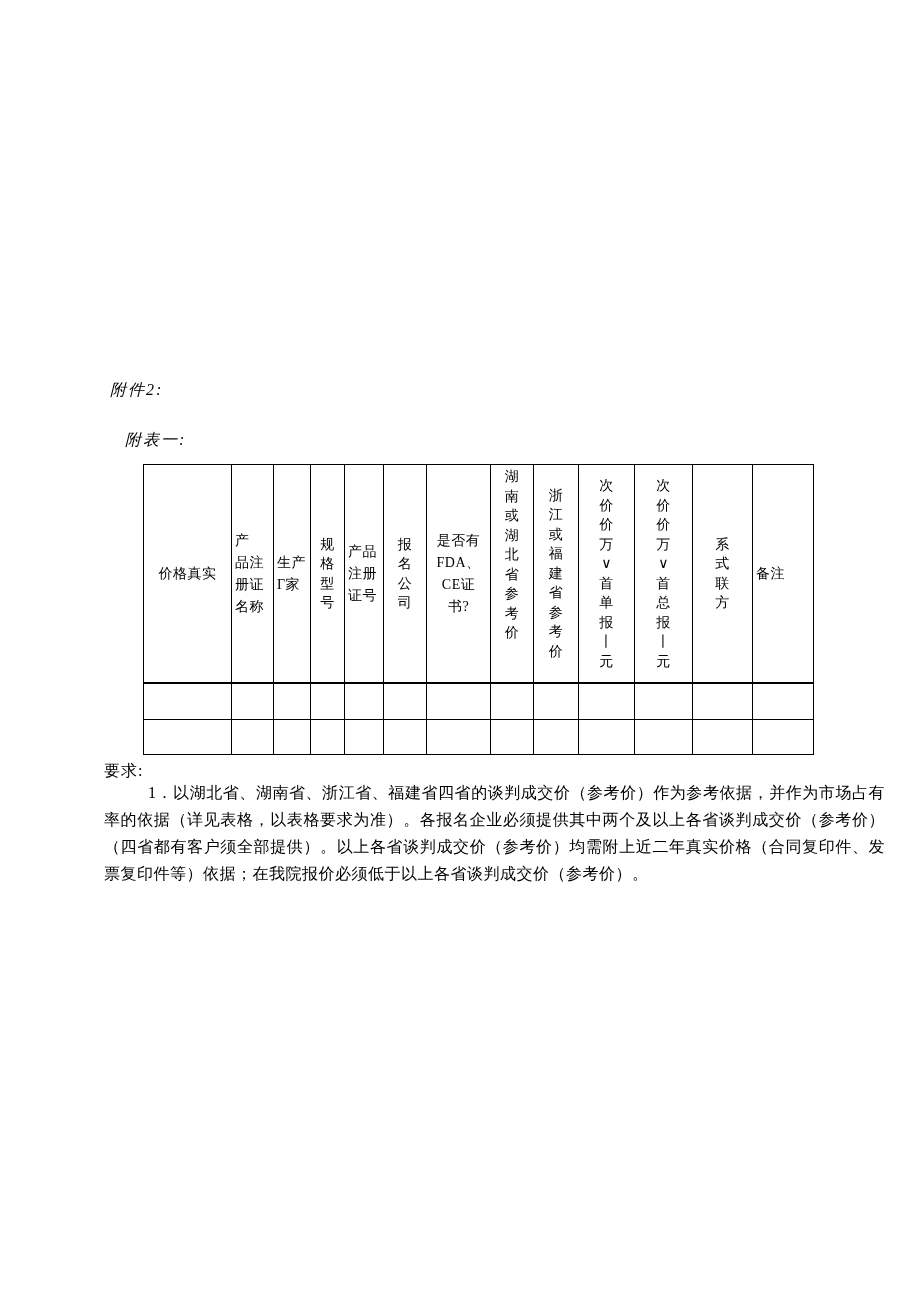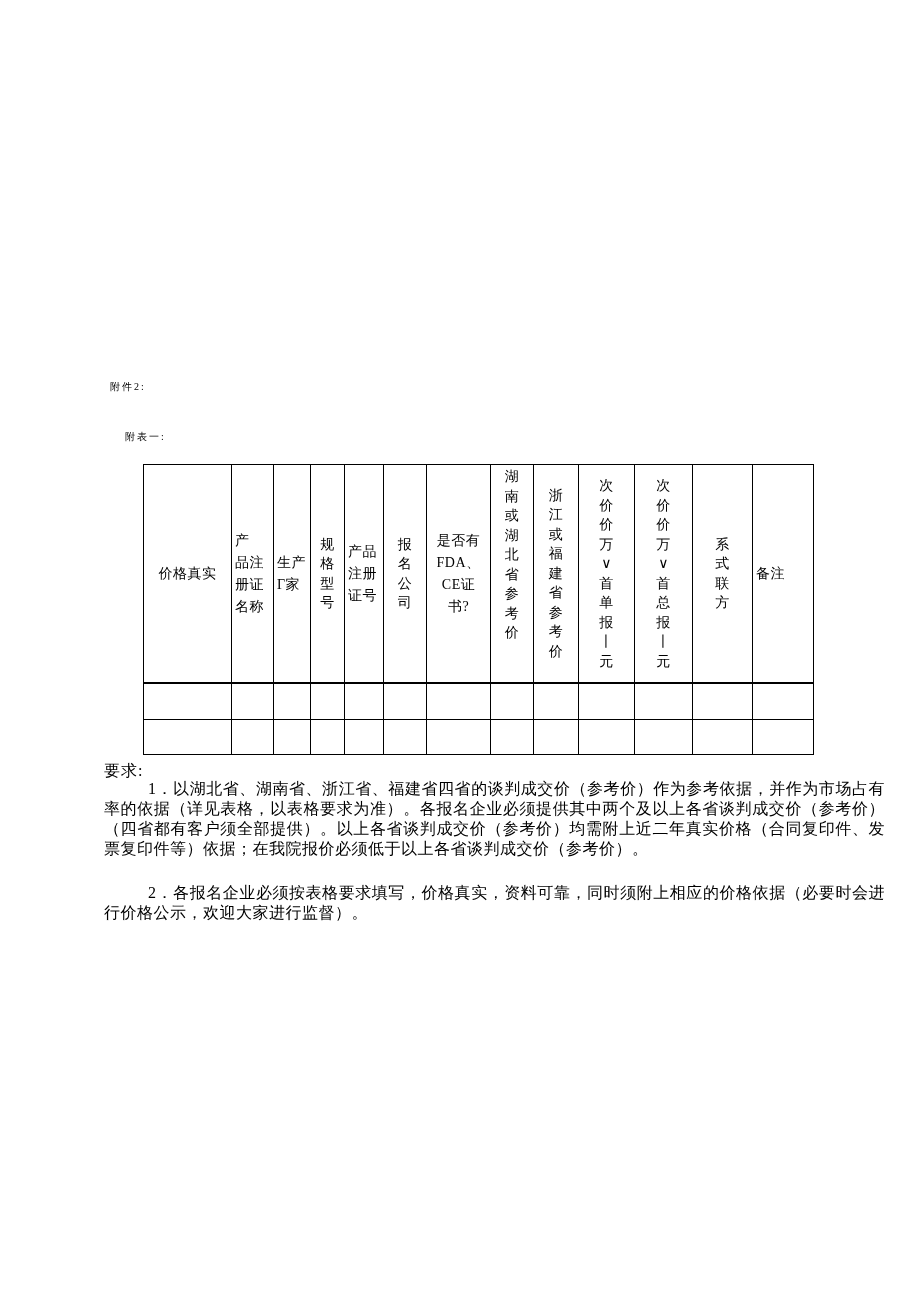--- a/index.html
+++ b/index.html
@@ -8,23 +8,24 @@
     height: 1301px;
     background: #ffffff;
     position: relative;
     color: #000000;
     font-family: "Liberation Serif", "DejaVu Serif", serif;
     overflow: hidden;
   }
   .abs { position: absolute; }
 
   .doc-label {
-    font-size: 10px;
+    font-size: 16px;
     letter-spacing: 2px;
     white-space: nowrap;
+    font-style: italic;
   }
   #attachment-label { left: 110px; top: 380px; }
   #table-label      { left: 125px; top: 430px; }
 
   #price-table {
     position: absolute;
     left: 143px;
     top: 464px;
     border-collapse: collapse;
     table-layout: fixed;
@@ -58,21 +59,21 @@
     letter-spacing: 1px;
   }
   #requirement-paragraphs {
     left: 104px;
     top: 779px;
     width: 781px;
   }
   #requirement-paragraphs p {
     margin: 0;
     font-size: 16px;
-    line-height: 20px;
+    line-height: 27px;
     text-align: justify;
     text-indent: 44px;
     letter-spacing: 0.5px;
   }
   #requirement-paragraphs p + p { margin-top: 24px; }
 </style>
 </head>
 <body>
 
 <div class="abs doc-label" id="attachment-label">附件2:</div>
@@ -195,14 +196,13 @@
         <td></td>
       <td></td>
     </tr>
   </tbody>
 </table>
 
 <div class="abs" id="requirements-label">要求:</div>
 
 <div class="abs" id="requirement-paragraphs">
   <p>1．以湖北省、湖南省、浙江省、福建省四省的谈判成交价（参考价）作为参考依据，并作为市场占有率的依据（详见表格，以表格要求为准）。各报名企业必须提供其中两个及以上各省谈判成交价（参考价）（四省都有客户须全部提供）。以上各省谈判成交价（参考价）均需附上近二年真实价格（合同复印件、发票复印件等）依据；在我院报价必须低于以上各省谈判成交价（参考价）。</p>
-  <p>2．各报名企业必须按表格要求填写，价格真实，资料可靠，同时须附上相应的价格依据（必要时会进行价格公示，欢迎大家进行监督）。</p>
 </div>
 
 </body></html>

